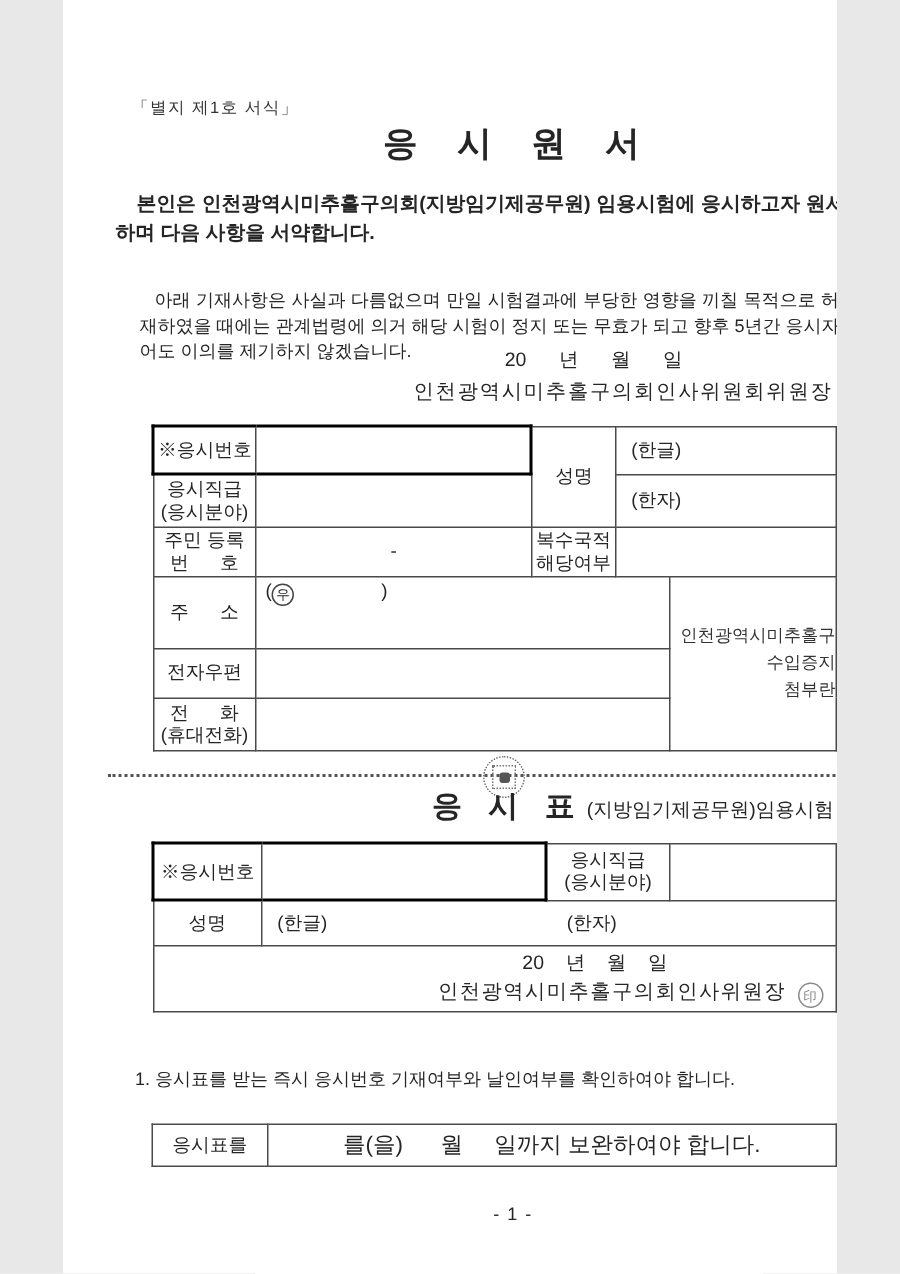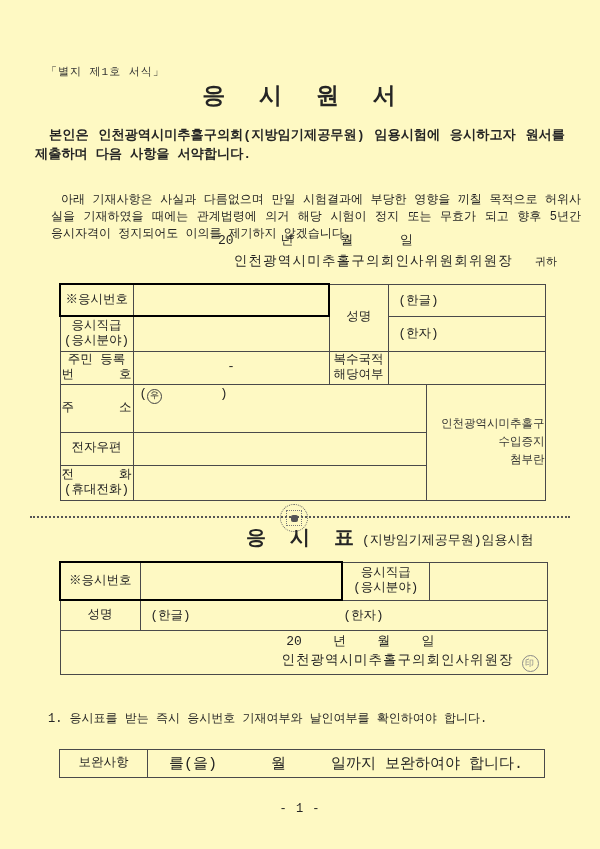--- a/index.html
+++ b/index.html
@@ -1,18 +1,18 @@
 <!DOCTYPE html>
 <html><head>
 <meta charset="utf-8">
 <style>
   html,body{margin:0;padding:0;background:#e8e8e8;}
   .page{
-    position:relative; width:600px; height:849px; background:#fef9c3;
-    font-family:Liberation Mono, monospace; color:#252525;
+    position:relative; width:516px; height:849px; background:#ffffff;
+    font-family:Liberation Sans, sans-serif; color:#252525;
     margin:0 auto; overflow:hidden;
   }
   .abs{position:absolute;}
   .form-label{left:46px; top:64px; font-size:11px; letter-spacing:1px; color:#333;}
   .title-main{left:0; top:80px; width:600px; text-align:center; font-size:23px; font-weight:bold;
     word-spacing:16px; letter-spacing:2px;}
   .pledge-intro{left:35px; top:126px; width:530px; font-size:13.2px; line-height:19px;
     font-weight:bold; text-align:justify; text-indent:14px; margin:0;}
   .pledge-body{left:35px; top:176px; width:530px; font-size:12px; line-height:17px;
     text-align:justify; text-indent:10px; margin:16px;}
@@ -173,21 +173,21 @@
     <div>1. 응시표를 받는 즉시 응시번호 기재여부와 날인여부를 확인하여야 합니다.</div>
   </div>
 
   <table class="abs table-supp">
     <colgroup>
       <col style="width:88px">
         <col style="width:397px">
     </colgroup>
     <tbody>
         <tr style="height:28px">
-      <td class="lbl">보완사항</td>
+      <td class="lbl">응시표를</td>
       <td class="supp-text">를(을)      월     일까지 보완하여야 합니다.</td>
     </tr>
   </tbody>
     </table>
 
   <div class="abs page-num">- 1 -</div>
 
 </div>
 
 </body></html>

